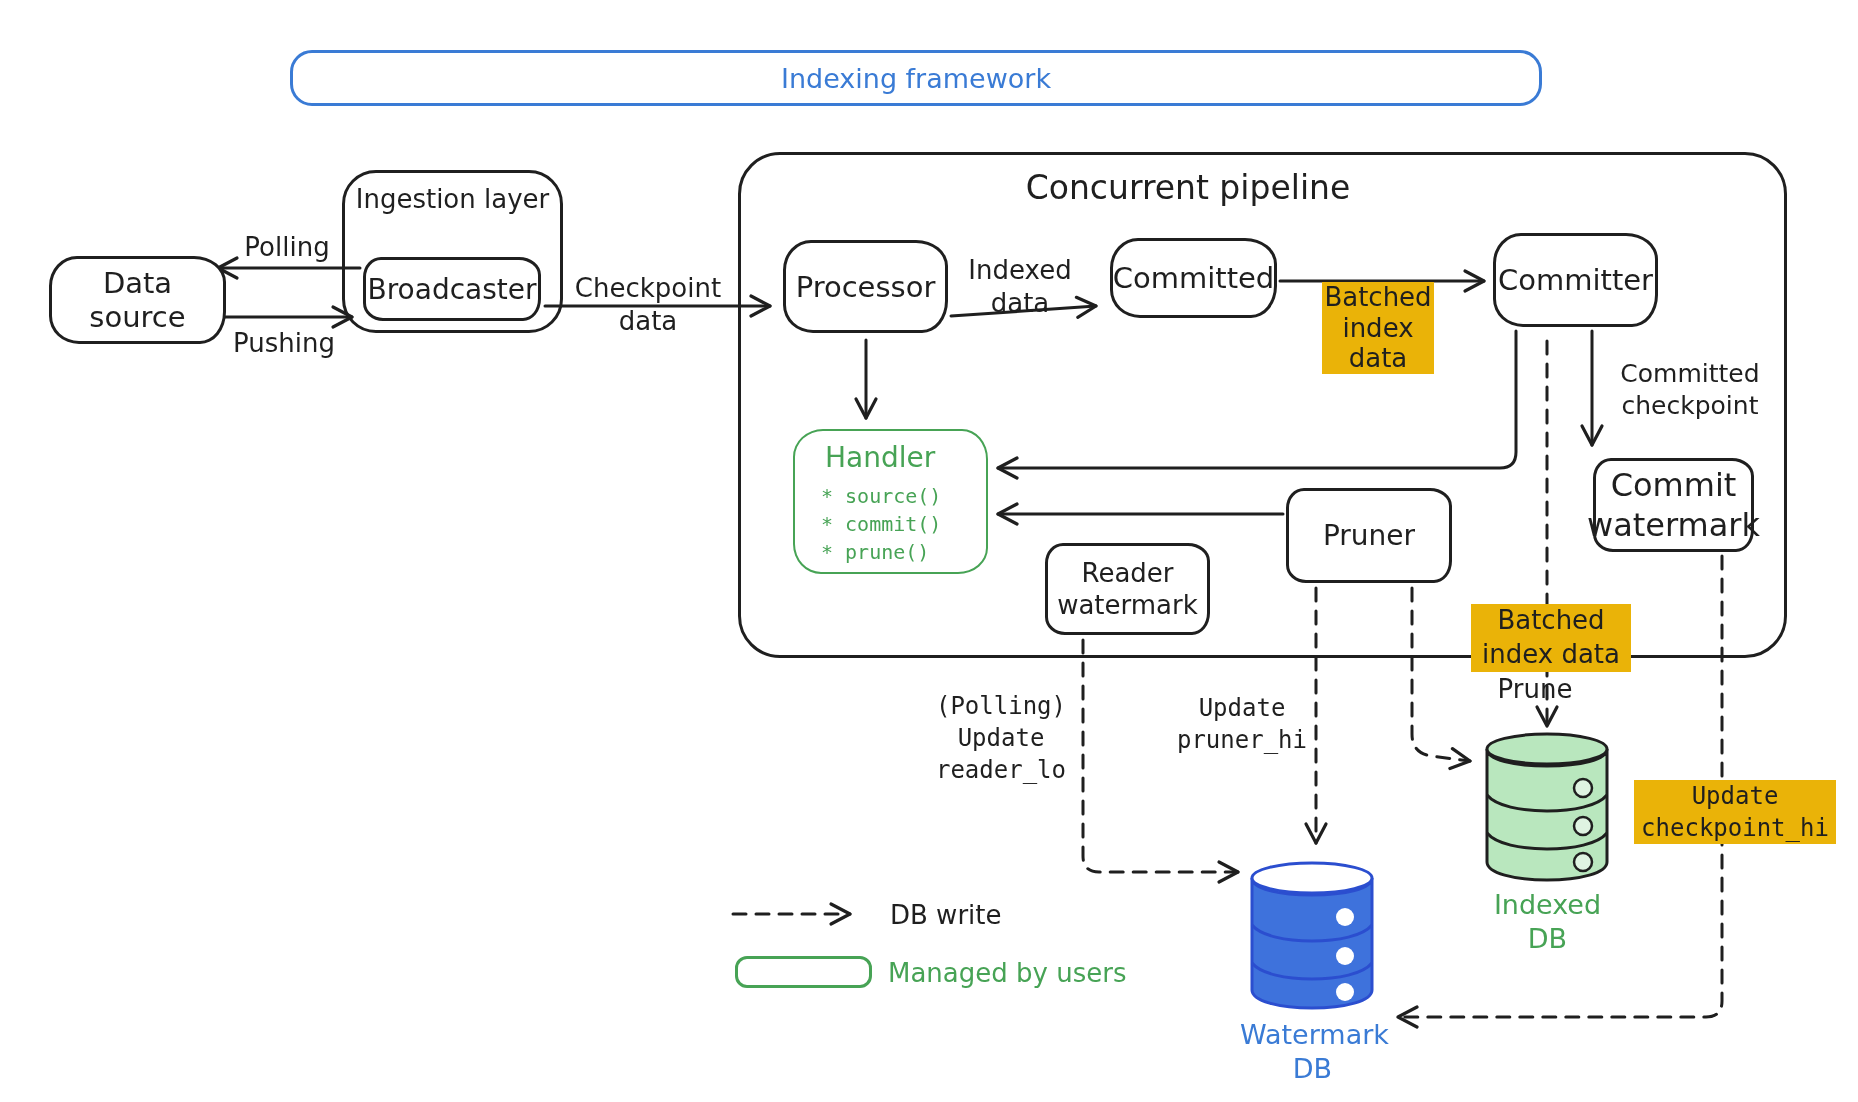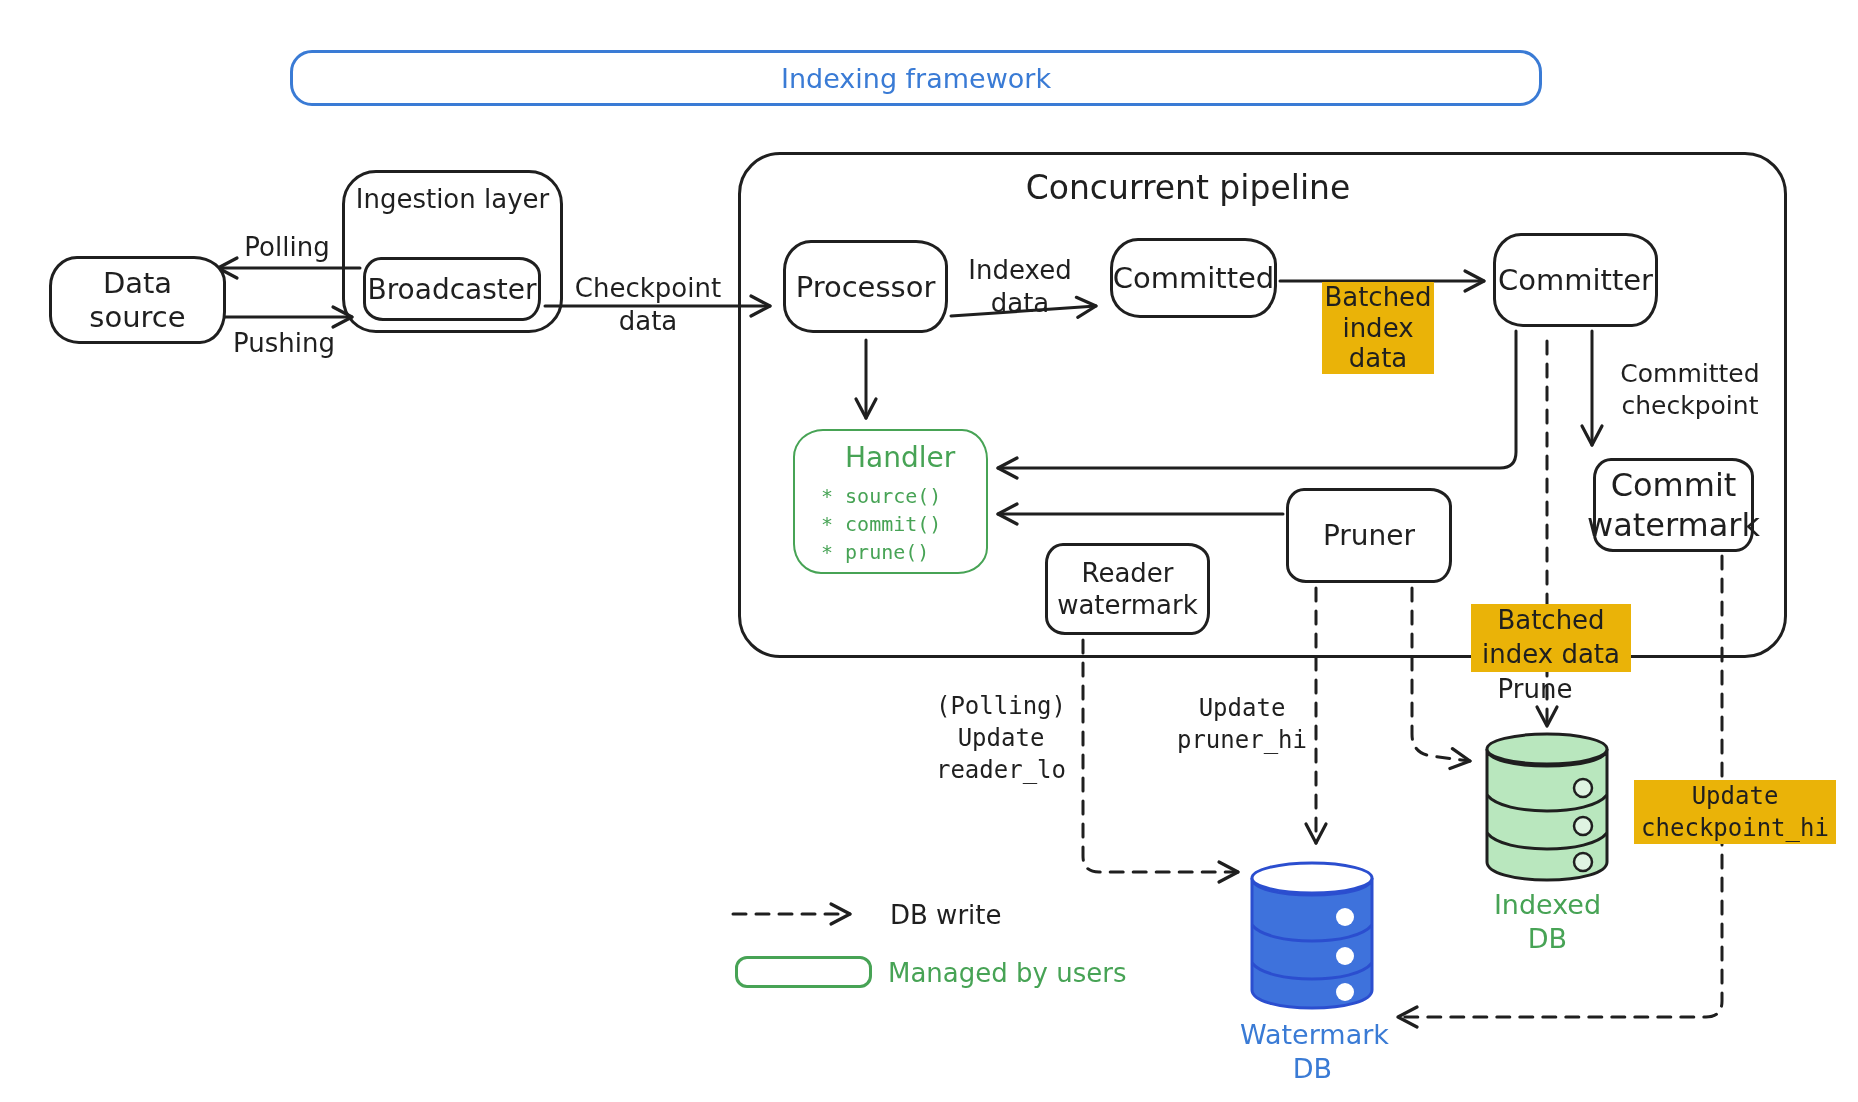--- a/index.html
+++ b/index.html
@@ -119,21 +119,21 @@
   <div class="node r1" style="left:1493px;top:233px;width:165px;height:94px;font-size:29px;">
     <span>Committer</span>
   </div>
 
   <div class="lbl hand" style="left:1605px;top:358px;width:170px;font-size:25px;line-height:1.26;">Committed
 checkpoint</div>
 
   <div class="node" style="left:793px;top:429px;width:195px;height:145px;border-color:#47a355;border-width:2.5px;
               border-radius:30px 26px 30px 28px / 28px 30px 26px 30px;flex-direction:column;
               align-items:flex-start;justify-content:flex-start;padding:10px 0 0 26px;">
-    <span class="green hand" style="font-size:28px;margin-bottom:8px;align-self:flex-start;margin-left:24px;">Handler</span>
+    <span class="green hand" style="font-size:28px;margin-bottom:8px;align-self:flex-start;margin-left:4px;">Handler</span>
     <span class="green mono" style="font-size:20px;line-height:1.4;">* source()</span>
     <span class="green mono" style="font-size:20px;line-height:1.4;">* commit()</span>
     <span class="green mono" style="font-size:20px;line-height:1.4;">* prune()</span>
   </div>
 
   <div class="node r2" style="left:1045px;top:543px;width:165px;height:92px;font-size:26px;line-height:1.25;">
     <span style="white-space:pre-line;">Reader
 watermark</span>
   </div>
 

